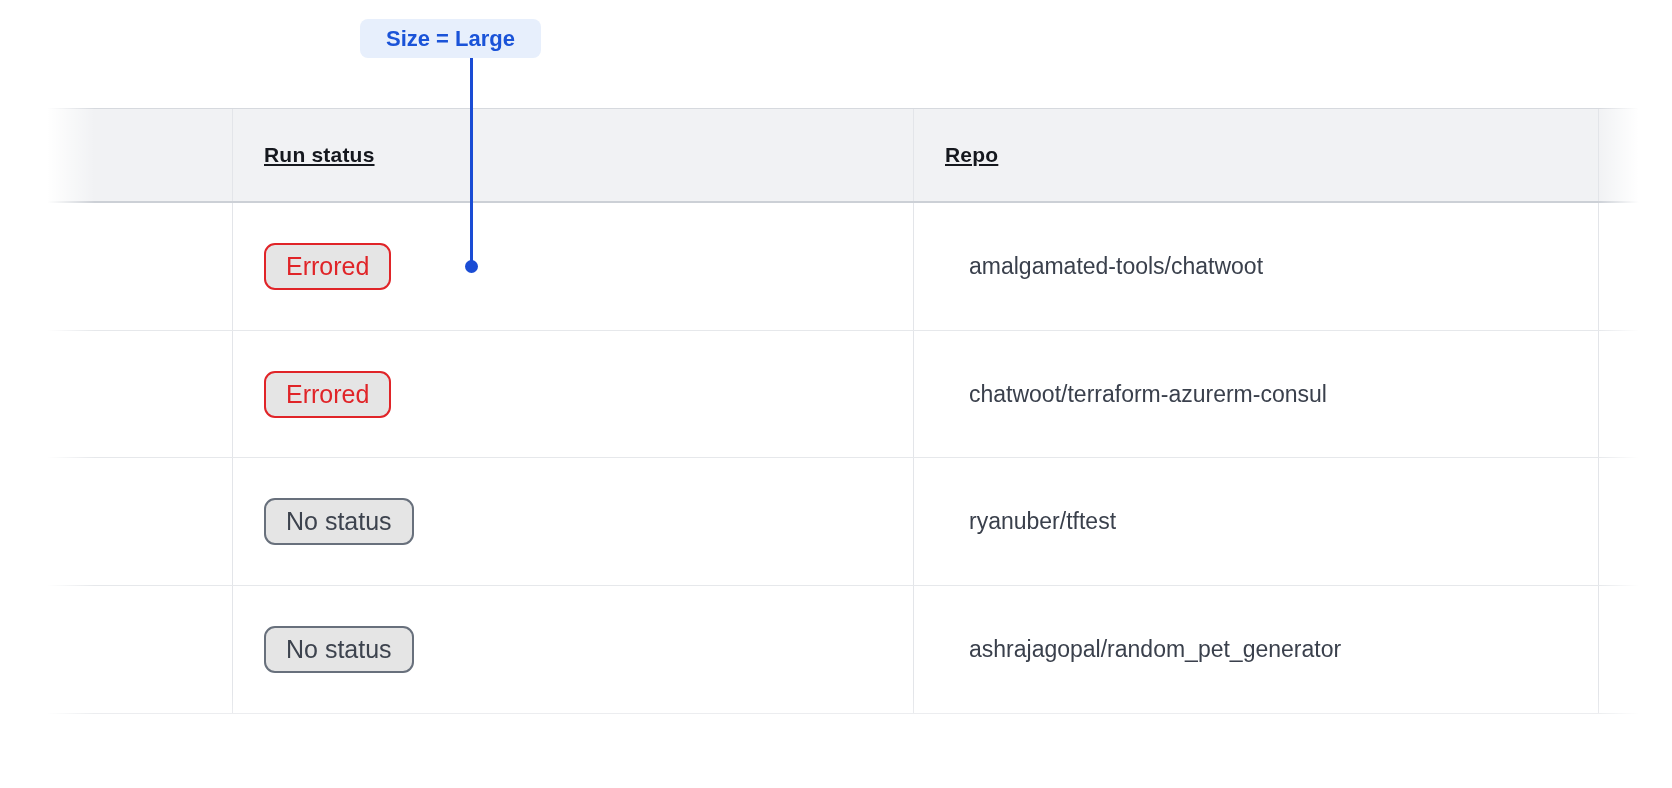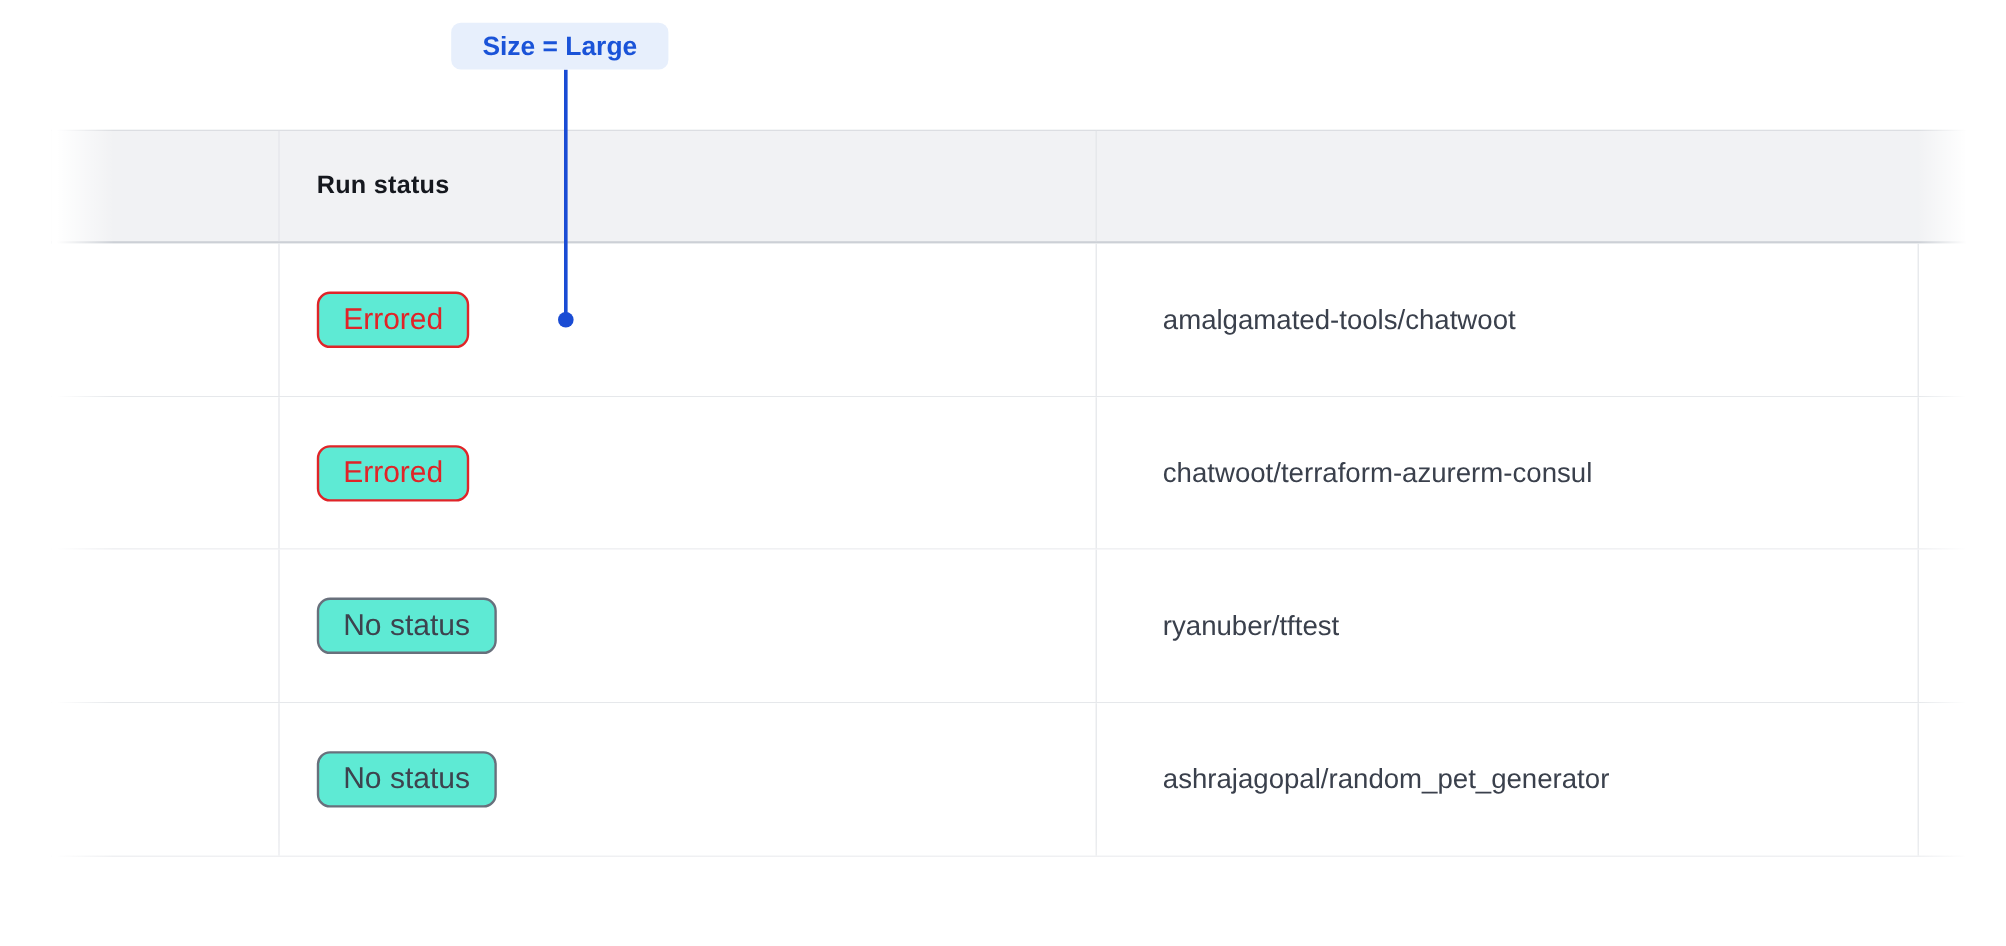--- a/index.html
+++ b/index.html
@@ -7,37 +7,37 @@
               font-family:"Liberation Sans", sans-serif; }
   .stage { position:relative; width:1672px; height:788px; background:#fff; }
 
   
   .table-wrap { position:absolute; left:43px; top:108px; width:1629px; height:680px;
                 overflow:hidden; z-index:1; }
   .grid-row { display:grid; grid-template-columns:189px 681px 685px 1fr; width:100%; }
   .header-row { height:95px; background:#f1f2f4;
                 border-top:1.5px solid #d6d9de; border-bottom:2px solid #ccd0d6; }
   .header-cell { display:flex; align-items:center; padding-left:31px;
-                 font-size:21px; font-weight:700; color:#15181e; letter-spacing:.2px; }
+                 font-size:21px; font-weight:700; color:#15181e; letter-spacing:.2px;text-decoration:underline; }
   .body-row { height:127.7px; border-bottom:1.5px solid #e6e8eb; background:#fff; }
   .cell { display:flex; align-items:center; padding-left:31px; min-width:0; }
   .col-divider { border-left:1.5px solid #e3e5e9; }
   .repo-text { font-size:23px; color:#3a404c; white-space:nowrap;margin-left:24px; }
 
   
   .badge { display:inline-flex; align-items:center; justify-content:center;
            height:47px; padding:0 20px; border:2px solid currentColor;
            border-radius:11px; font-size:25px; font-weight:500; line-height:1;
-           background:#5eead4; white-space:nowrap; }
+           background:#e5e5e5; white-space:nowrap; }
   .badge[data-variant="errored"]        { color:#e02428; }
   .badge[data-variant="policy-checked"] { color:#c05a14; }
   .badge[data-variant="no-status"]      { color:#3d434e; border-color:#68707c; }
 
   
-  .callout-pill { position:absolute; left:376px; top:19px; width:181px; height:39px;
+  .callout-pill { position:absolute; left:360px; top:19px; width:181px; height:39px;
                   background:#e7effc; border-radius:8px; z-index:5;
                   display:flex; align-items:center; justify-content:center;
                   font-size:22px; font-weight:600; color:#1a53d8; }
   .callout-line { position:absolute; left:470.2px; top:58px; width:2.6px; height:204px;
                   background:#1a4cd4; z-index:4; }
   .callout-dot { position:absolute; left:465px; top:260px; width:13px; height:13px;
                  border-radius:50%; background:#1a4cd4; z-index:4; }
 
   
   .fade { position:absolute; z-index:3; pointer-events:none; }
@@ -58,20 +58,23 @@
   </div>
   <div class="callout-line"></div>
   <div class="callout-dot"></div>
 
   <div class="table-wrap">
 
     <div class="grid-row header-row">
       <div class="header-cell"></div>
       <div class="header-cell col-divider">
         <span>Run status</span>
+      </div>
+      <div class="header-cell col-divider">
+        <span>Repo</span>
       </div>
       <div class="header-cell col-divider"></div>
     </div>
 
     <div class="grid-row body-row">
       <div class="cell"></div>
       <div class="cell col-divider">
         <span class="badge" data-variant="errored">Errored</span>
       </div>
       <div class="cell col-divider">

